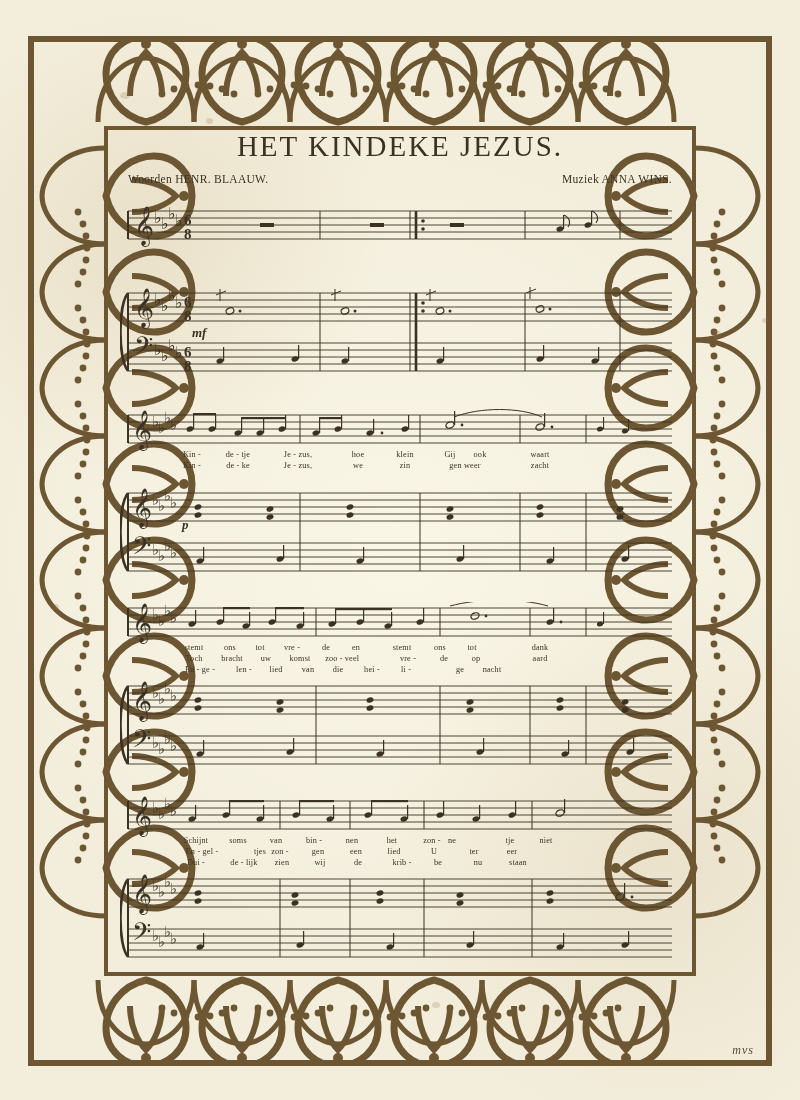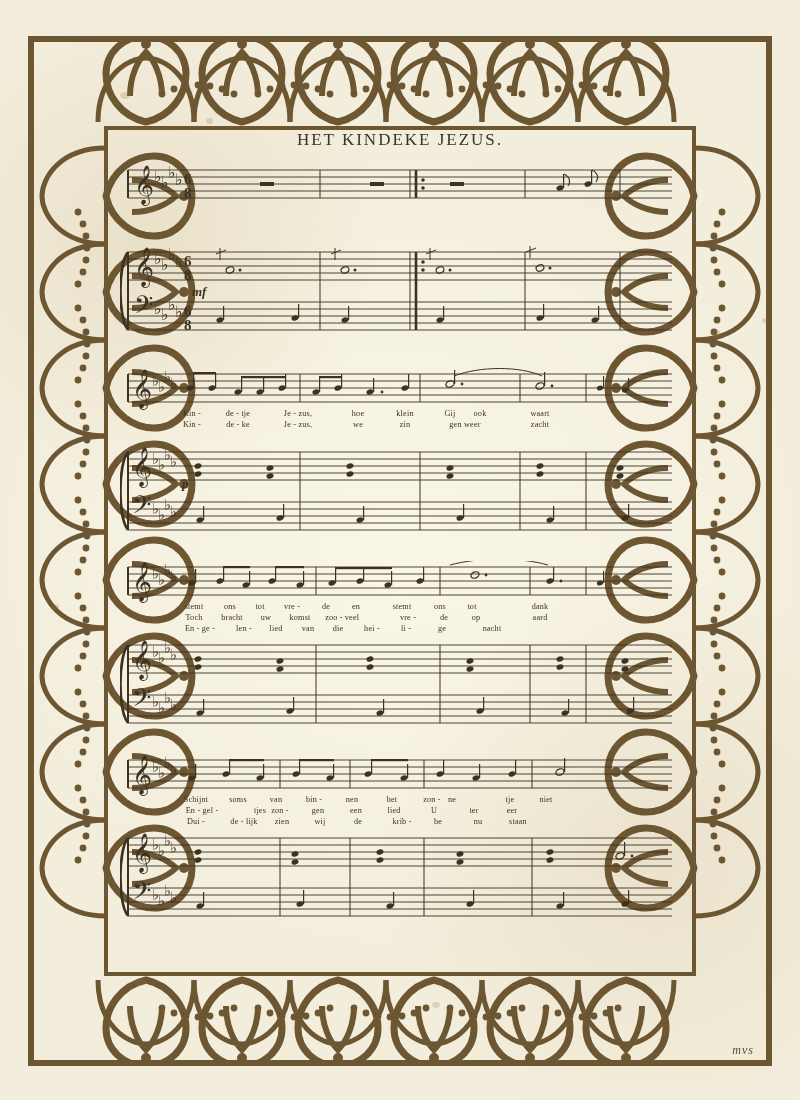--- a/index.html
+++ b/index.html
@@ -38,21 +38,21 @@
   .content {
     position: absolute;
     left: 120px;
     top: 130px;
     width: 560px;
     height: 830px;
   }
   .title {
     text-align: center;
     font-family: "Liberation Serif", serif;
-    font-size: 17px;
+    font-size: 29px;
     letter-spacing: 2px;
     color: #3b3224;
     margin: 0 0 10px 0;
     font-weight: normal;
   }
   .credits {
     display: flex;
     justify-content: space-between;
     font-size: 11.5px;
     color: #3b3224;
@@ -320,20 +320,24 @@
         <path d="M78,688 C32,688 14,718 14,736 C14,754 32,784 78,784" fill="none" stroke="#6d5733" stroke-width="5"></path>
         <path d="M78,784 C32,784 14,814 14,832 C14,850 32,880 78,880" fill="none" stroke="#6d5733" stroke-width="5"></path>
       </g>
     </svg>
   </div>
 
   <div class="content">
 
     <h1 class="title">HET KINDEKE JEZUS.</h1>
 
+    <div class="credits">
+      <span>Woorden HENR. BLAAUW.</span>
+      <span>Muziek ANNA WINS.</span>
+    </div>
 
     <div class="system" style="height:190px;">
       <svg width="560" height="190" viewBox="0 0 560 190">
         <g stroke="#3b3224" stroke-width="0.9">
 
           <line x1="8" y1="10" x2="552" y2="10"></line>
             <line x1="8" y1="17" x2="552" y2="17"></line>
           <line x1="8" y1="24" x2="552" y2="24"></line>
             <line x1="8" y1="31" x2="552" y2="31"></line>
           <line x1="8" y1="38" x2="552" y2="38"></line>
@@ -743,21 +747,21 @@
           <span class="syl" style="left:420px">aard</span>
         </div>
         <div class="lyric-line">
           <span class="syl" style="left:80px">En - ge -</span>
           <span class="syl" style="left:124px">len -</span>
           <span class="syl" style="left:156px">lied</span>
           <span class="syl" style="left:188px">van</span>
           <span class="syl" style="left:218px">die</span>
           <span class="syl" style="left:252px">hei -</span>
           <span class="syl" style="left:286px">li -</span>
-          <span class="syl" style="left:322px">ge</span>
+          <span class="syl" style="left:340px">ge</span>
           <span class="syl" style="left:372px">nacht</span>
         </div>
       </div>
     </div>
 
     <div class="system" style="height:175px;">
       <svg width="560" height="175" viewBox="0 0 560 175">
         <g stroke="#3b3224" stroke-width="0.9">
           <line x1="8" y1="6" x2="552" y2="6"></line>
             <line x1="8" y1="13" x2="552" y2="13"></line>

